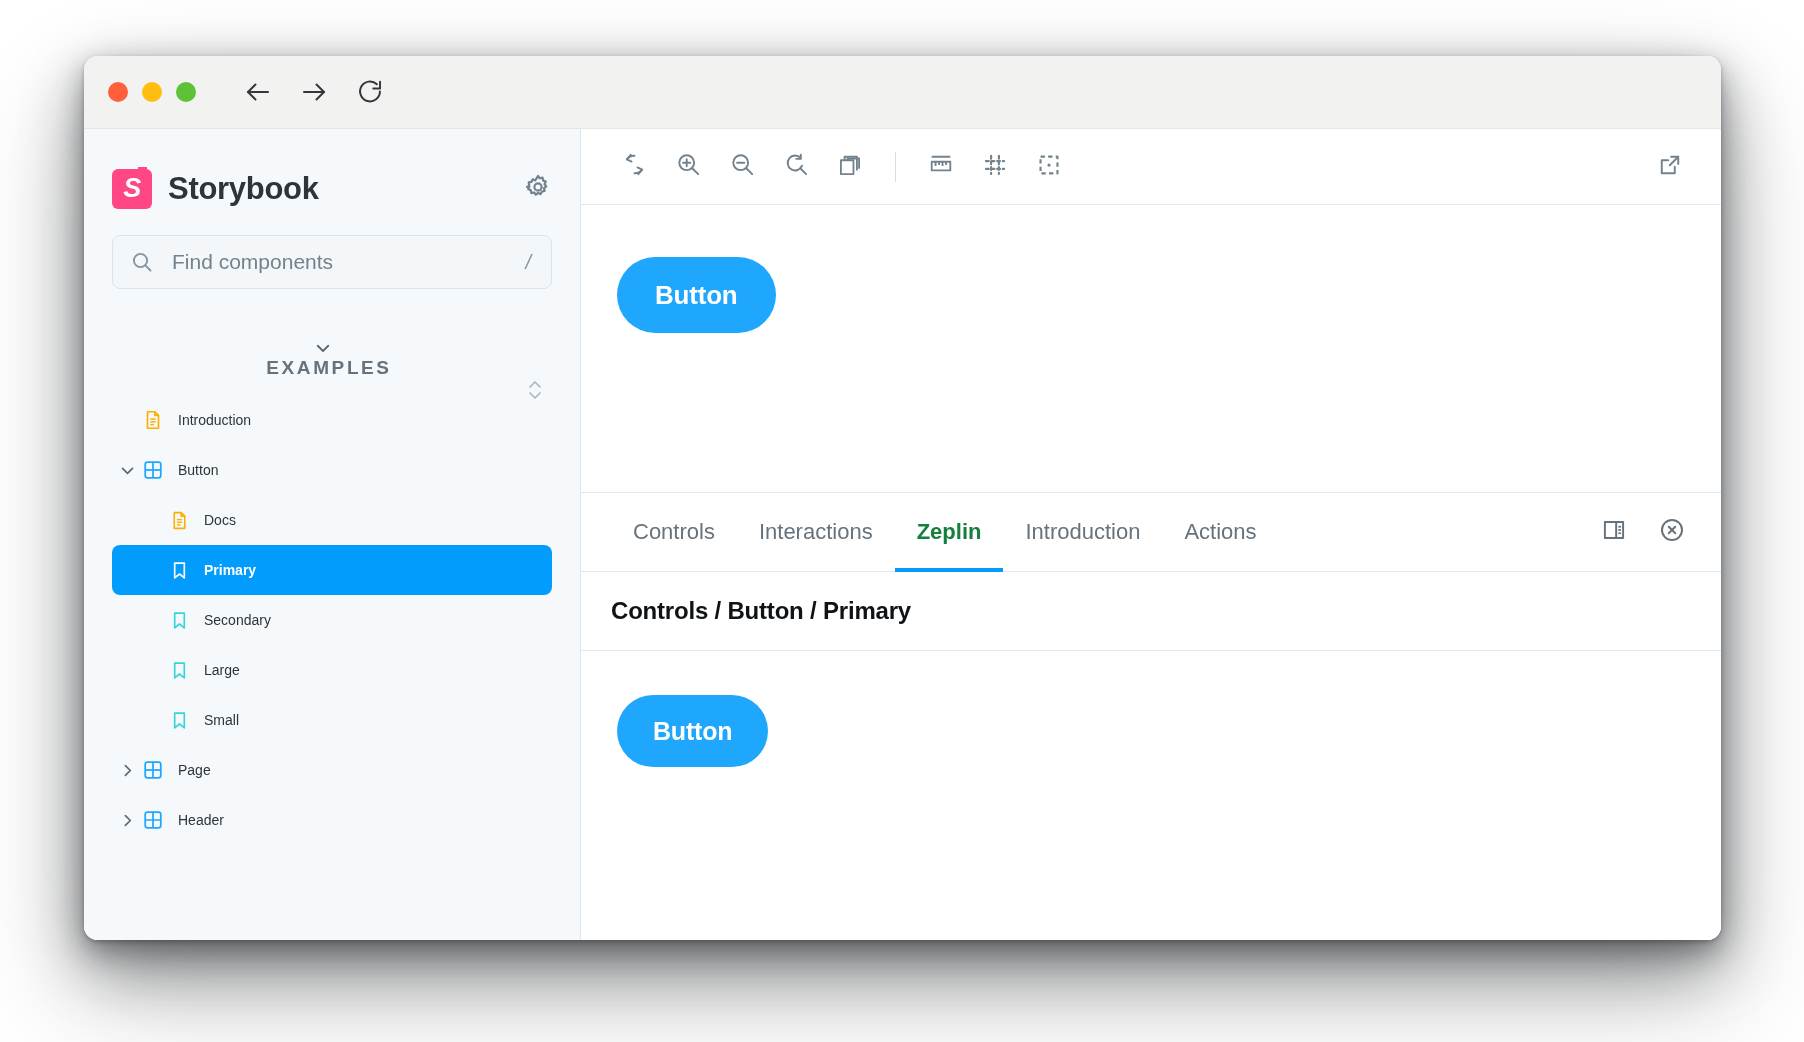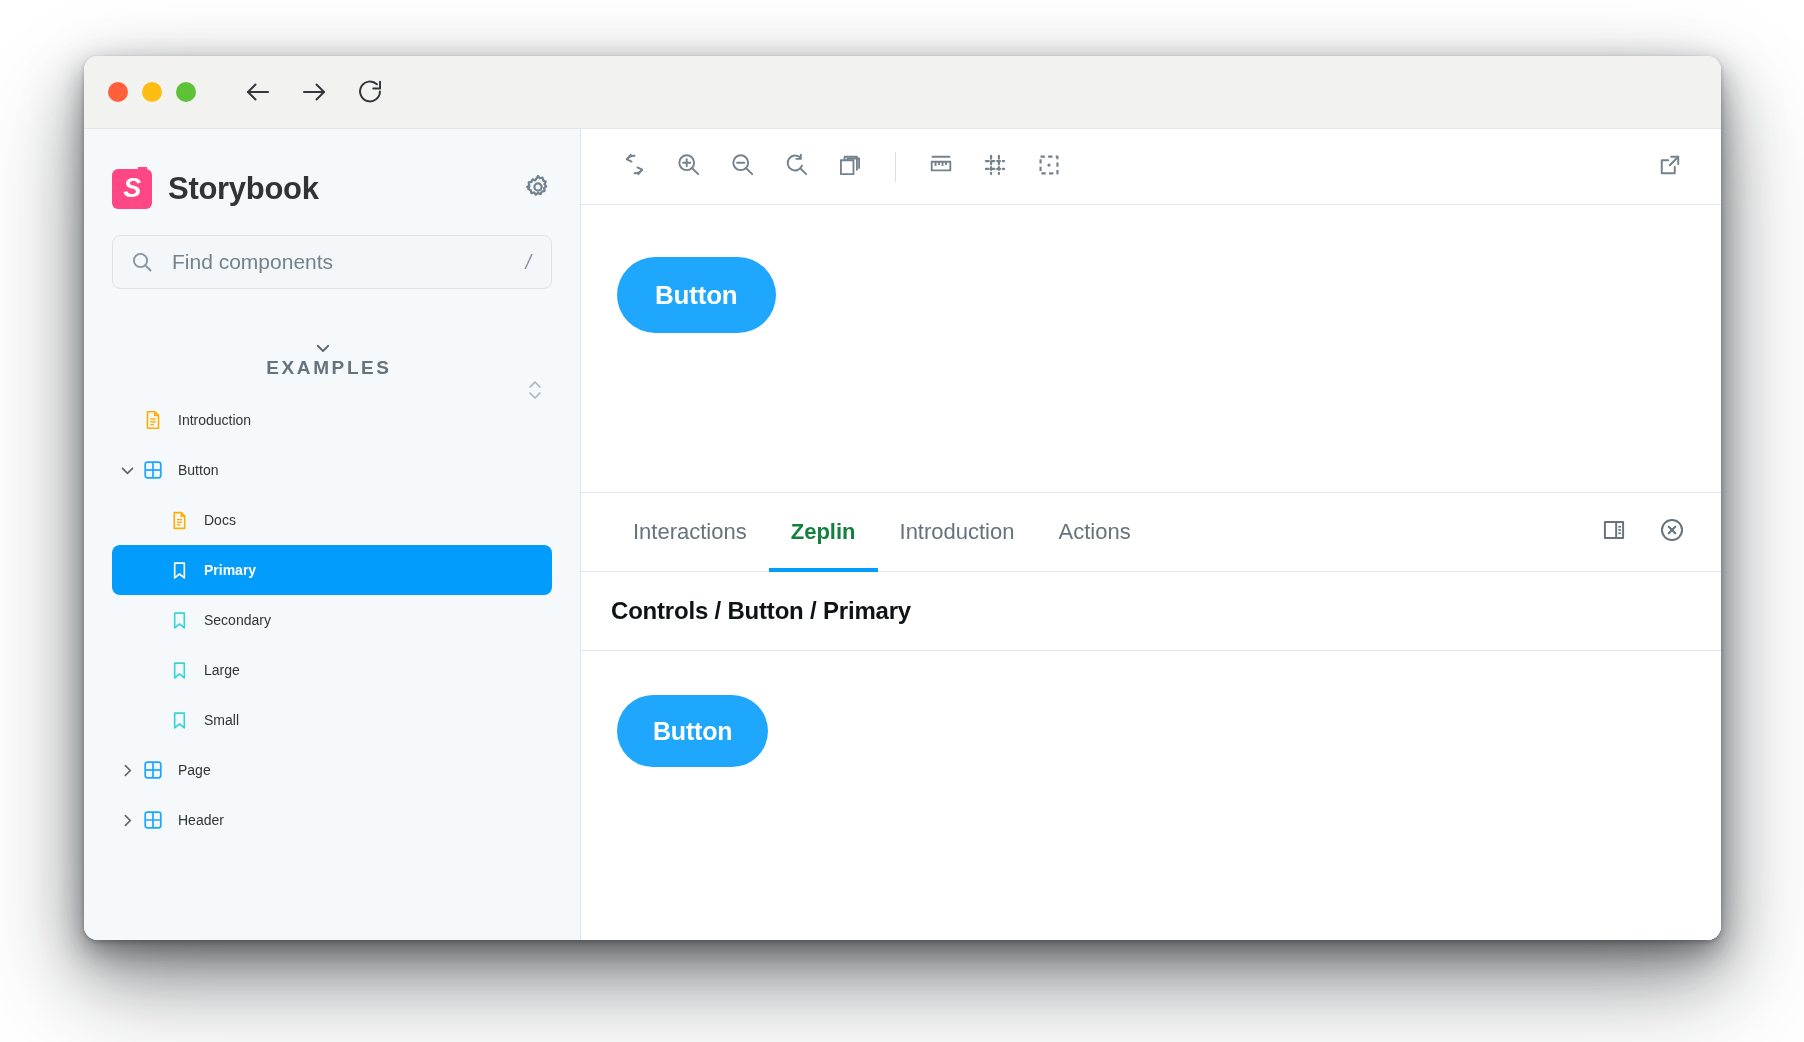--- a/index.html
+++ b/index.html
@@ -637,20 +637,23 @@
           </div>
         </div>
 
         <div class="preview-canvas">
           <button class="sb-button primary-lg">Button</button>
         </div>
 
         <div class="panel">
 
           <div class="panel-tabs">
+            <div class="panel-tab">
+              <span>Controls</span>
+            </div>
             <div class="panel-tab">
               <span>Interactions</span>
             </div>
             <div class="panel-tab active">
               <span>Zeplin</span>
             </div>
             <div class="panel-tab">
               <span>Introduction</span>
             </div>
             <div class="panel-tab">

